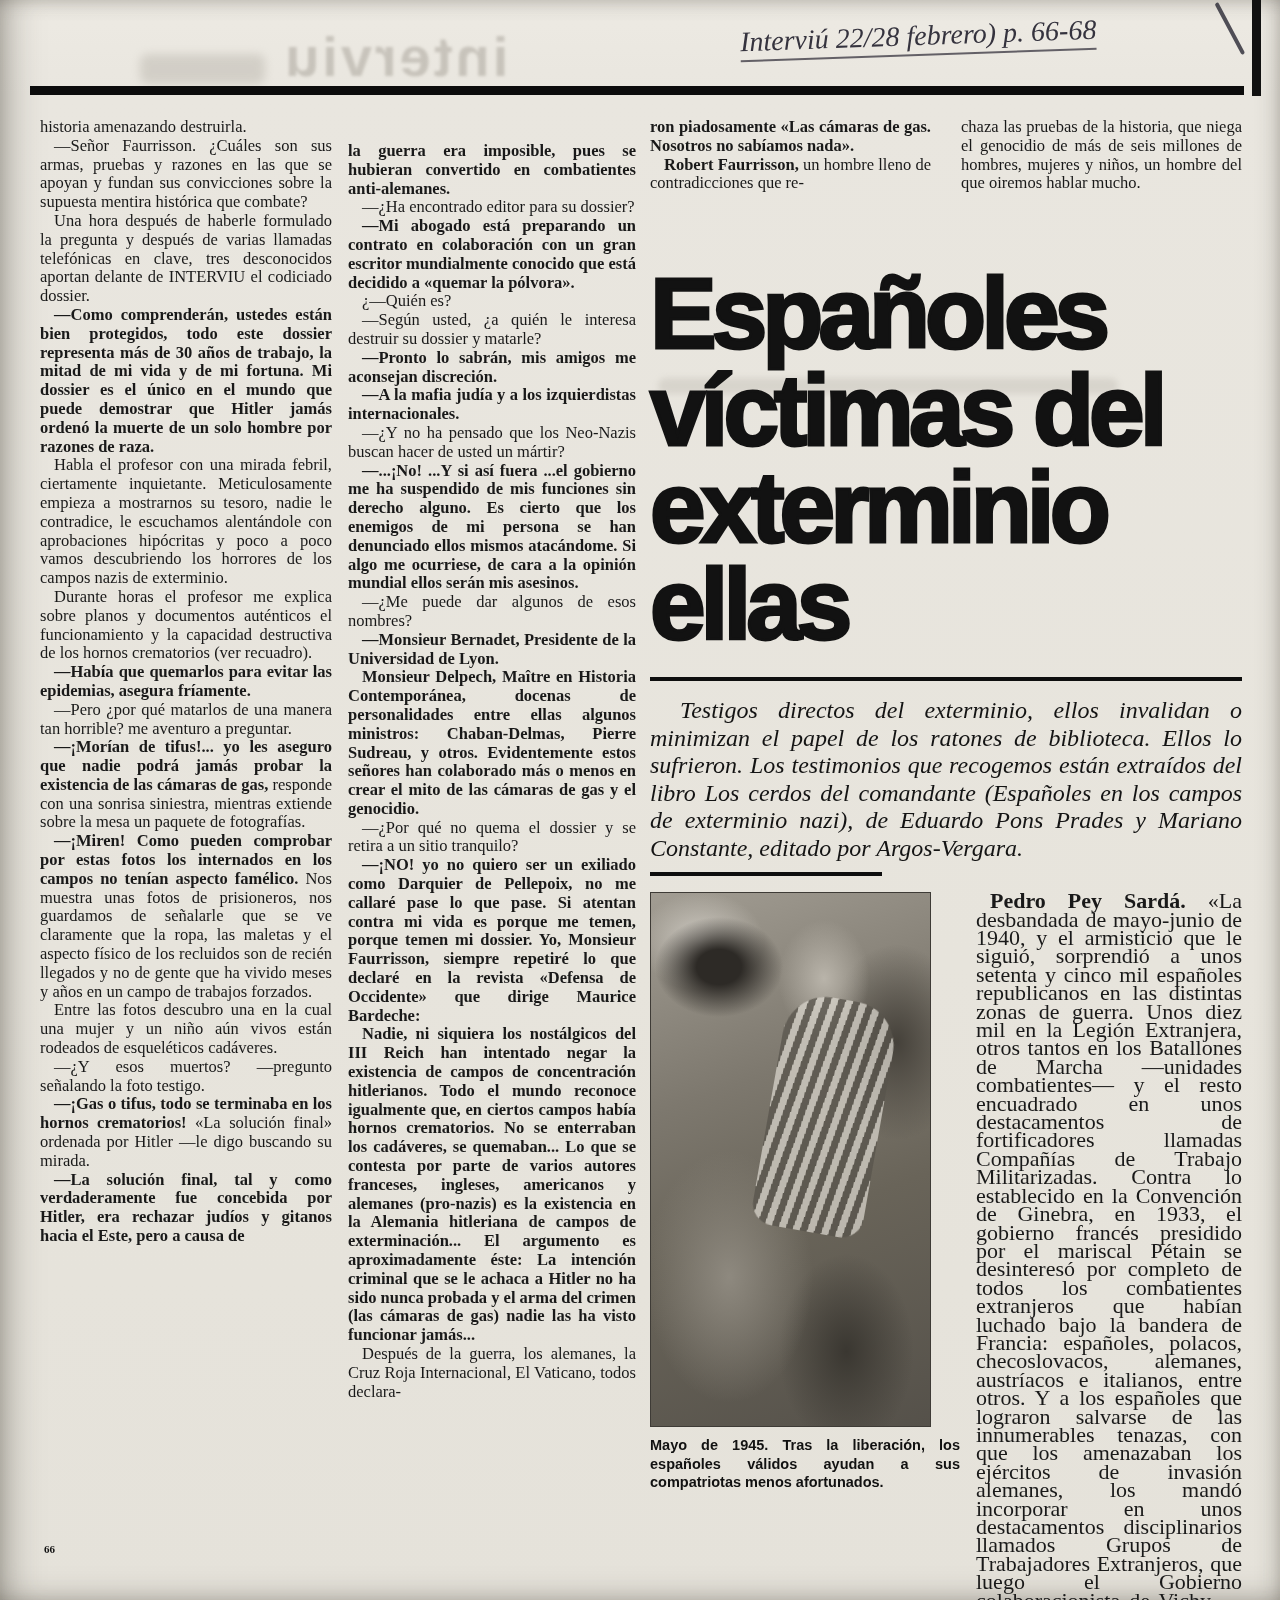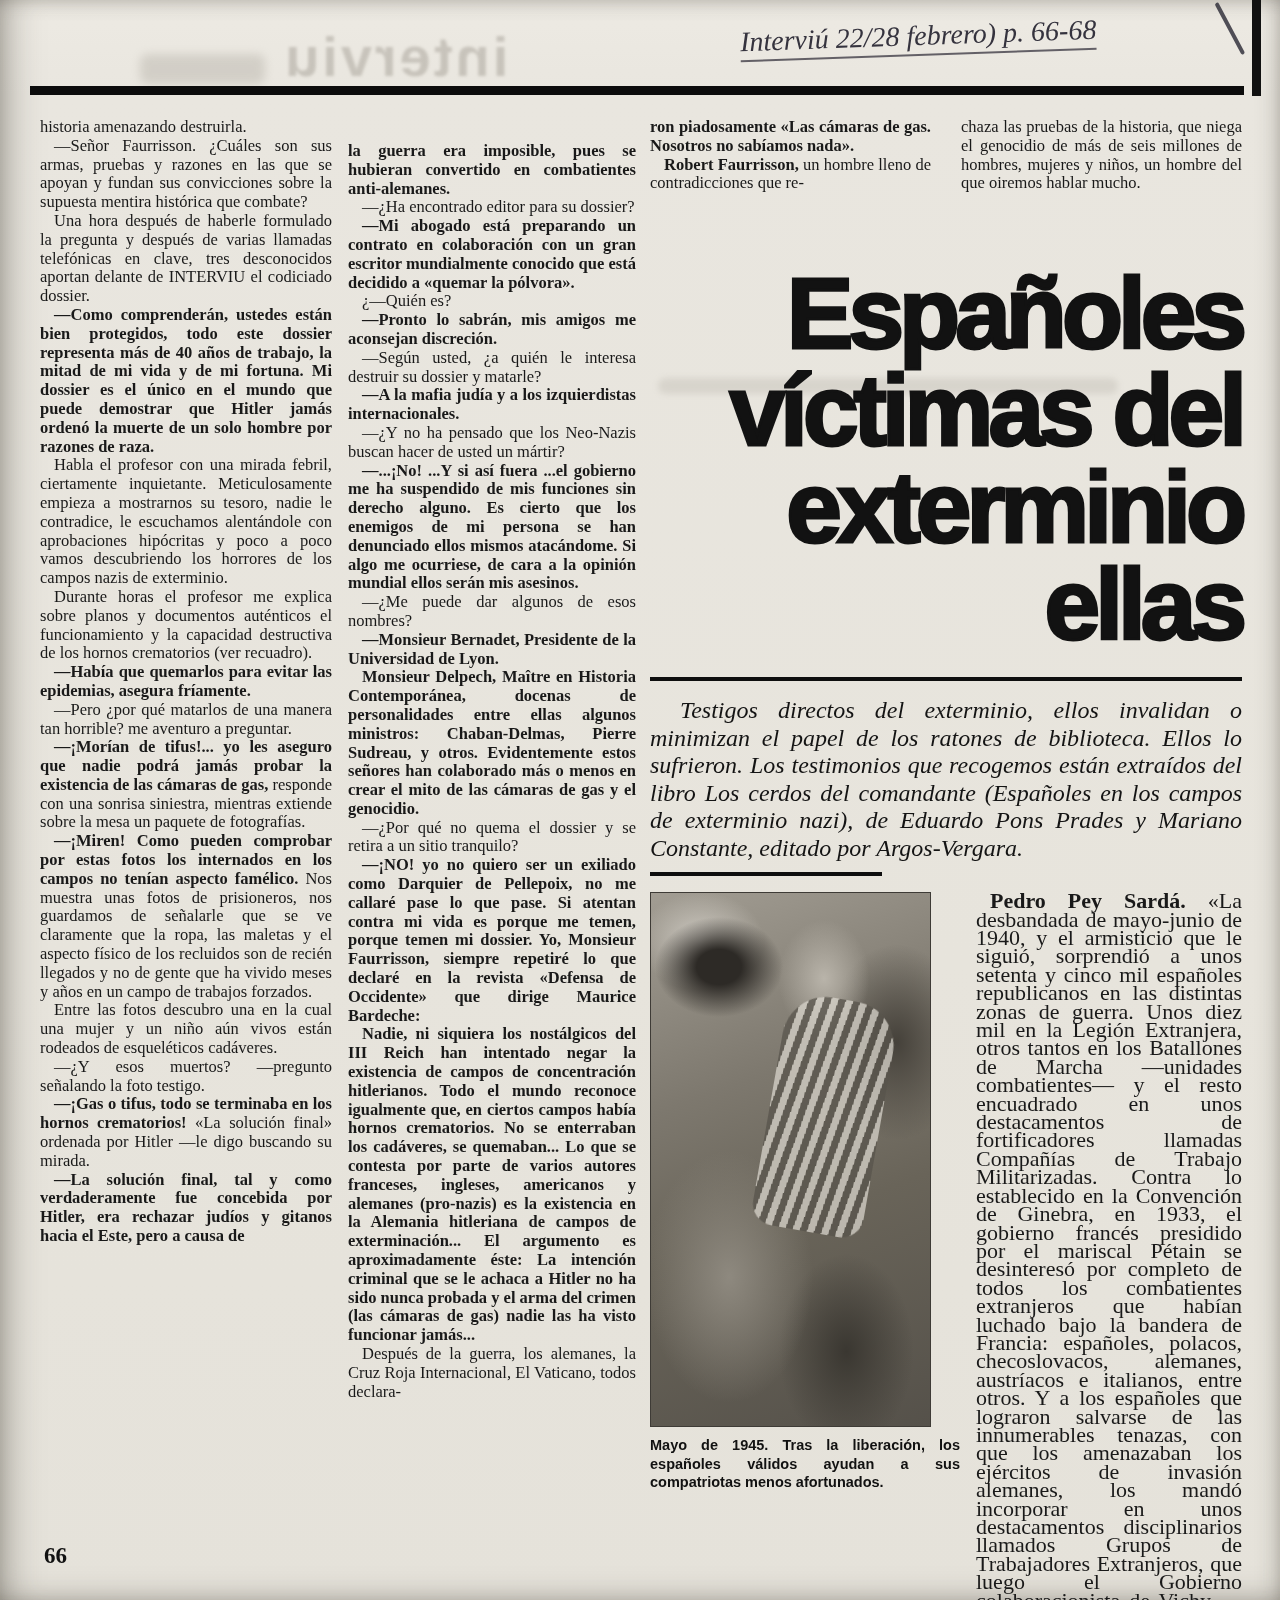--- a/index.html
+++ b/index.html
@@ -30,21 +30,21 @@
   .right-half{position:absolute;left:650px;top:118px;width:592px;}
   .right-half .col{position:static;top:auto;left:auto;}
   .top-cols{display:flex;gap:30px;}
   .colw{width:287px;}
   .para{margin:0;text-indent:14px;}
   .para.noindent{text-indent:0;}
   .para.bold{font-weight:bold;}
   .run-bold{font-weight:bold;}
 
   
-  .headline{margin:72px 0 0;font-family:"Liberation Sans",sans-serif;font-weight:bold;font-size:100px;line-height:97px;letter-spacing:-5px;text-align:right;color:#121212;-webkit-text-stroke:3px #121212;white-space:nowrap;}
+  .headline{margin:72px 0 0;font-family:"Liberation Sans",sans-serif;font-weight:bold;font-size:100px;line-height:97px;letter-spacing:-5px;text-align:left;color:#121212;-webkit-text-stroke:3px #121212;white-space:nowrap;}
   .rule{background:#0e0e0e;height:4px;}
   .rule-full{width:100%;margin-top:24px;}
   .rule-partial{width:232px;margin-top:10px;}
   .intro{margin:16px 0 0;font-family:"Liberation Serif",serif;font-style:italic;font-weight:normal;font-size:24px;line-height:27.5px;text-align:justify;text-indent:30px;color:#141414;}
 
   
   .bottom-row{display:flex;gap:16px;margin-top:16px;}
   .photo-block{margin:0;width:310px;flex:0 0 auto;}
   .photo{
     position:relative;width:279px;height:533px;border:1px solid #3e3b36;overflow:hidden;
@@ -60,58 +60,58 @@
     content:"";position:absolute;left:118px;top:105px;width:112px;height:235px;
     background:repeating-linear-gradient(100deg,#d8d4cb 0 7px,#58544c 7px 14px);
     transform:rotate(10deg);opacity:.75;border-radius:44px 44px 22px 22px;filter:blur(.5px);
   }
   .photo::after{ 
     content:"";position:absolute;left:4px;top:24px;width:128px;height:100px;
     background:radial-gradient(closest-side,#2d2a26 35%,rgba(45,42,38,0) 100%);
   }
   .caption{margin-top:9px;font-family:"Liberation Sans",sans-serif;font-weight:bold;font-size:14.5px;line-height:18.5px;color:#111;text-align:justify;}
   .col4b{width:295px;font-size:22px;line-height:18.4px;}
-  .page-number{position:absolute;left:44px;top:1543px;font-weight:bold;font-size:23px;color:#111;}
+  .page-number{position:absolute;left:44px;top:1543px;font-weight:bold;font-size:11px;color:#111;}
 </style>
 </head>
 <body>
 
 <div class="page">
 
   <div class="ghost-masthead">interviu</div>
   <div class="smudge smudge-a"></div>
   <div class="smudge smudge-b"></div>
   <div class="annotation"><span class="annotation-text">Interviú 22/28 febrero) p. 66-68</span></div>
   <div class="pen-stroke"></div>
   <div class="edge-bar"></div>
   <div class="top-rule"></div>
 
   <div class="col col1">
       <p class="para noindent">historia amenazando destruirla.</p>
       <p class="para">—Señor Faurrisson. ¿Cuáles son sus armas, pruebas y razones en las que se apoyan y fundan sus convicciones sobre la supuesta mentira histórica que combate?</p>
       <p class="para">Una hora después de haberle formulado la pregunta y después de varias llamadas telefónicas en clave, tres desconocidos aportan delante de INTERVIU el codiciado dossier.</p>
-      <p class="para bold">—Como comprenderán, ustedes están bien protegidos, todo este dossier representa más de 40 años de trabajo, la mitad de mi vida y de mi fortuna. Mi dossier es el único en el mundo que puede demostrar que Hitler jamás ordenó la muerte de un solo hombre por razones de raza.</p>
+      <p class="para bold">—Como comprenderán, ustedes están bien protegidos, todo este dossier representa más de 30 años de trabajo, la mitad de mi vida y de mi fortuna. Mi dossier es el único en el mundo que puede demostrar que Hitler jamás ordenó la muerte de un solo hombre por razones de raza.</p>
       <p class="para">Habla el profesor con una mirada febril, ciertamente inquietante. Meticulosamente empieza a mostrarnos su tesoro, nadie le contradice, le escuchamos alentándole con aprobaciones hipócritas y poco a poco vamos descubriendo los horrores de los campos nazis de exterminio.</p>
       <p class="para">Durante horas el profesor me explica sobre planos y documentos auténticos el funcionamiento y la capacidad destructiva de los hornos crematorios (ver recuadro).</p>
       <p class="para bold">—Había que quemarlos para evitar las epidemias, asegura fríamente.</p>
       <p class="para">—Pero ¿por qué matarlos de una manera tan horrible? me aventuro a preguntar.</p>
       <p class="para"><span class="run-bold">—¡Morían de tifus!... yo les aseguro que nadie podrá jamás probar la existencia de las cámaras de gas, </span><span>responde con una sonrisa siniestra, mientras extiende sobre la mesa un paquete de fotografías.</span></p>
       <p class="para"><span class="run-bold">—¡Miren! Como pueden comprobar por estas fotos los internados en los campos no tenían aspecto famélico. </span><span>Nos muestra unas fotos de prisioneros, nos guardamos de señalarle que se ve claramente que la ropa, las maletas y el aspecto físico de los recluidos son de recién llegados y no de gente que ha vivido meses y años en un campo de trabajos forzados.</span></p>
       <p class="para">Entre las fotos descubro una en la cual una mujer y un niño aún vivos están rodeados de esqueléticos cadáveres.</p>
       <p class="para">—¿Y esos muertos? —pregunto señalando la foto testigo.</p>
       <p class="para"><span class="run-bold">—¡Gas o tifus, todo se terminaba en los hornos crematorios! </span><span>«La solución final» ordenada por Hitler —le digo buscando su mirada.</span></p>
       <p class="para bold">—La solución final, tal y como verdaderamente fue concebida por Hitler, era rechazar judíos y gitanos hacia el Este, pero a causa de</p>
     </div>
   <div class="col col2">
       <p class="para bold noindent">la guerra era imposible, pues se hubieran convertido en combatientes anti-alemanes.</p>
       <p class="para">—¿Ha encontrado editor para su dossier?</p>
       <p class="para bold">—Mi abogado está preparando un contrato en colaboración con un gran escritor mundialmente conocido que está decidido a «quemar la pólvora».</p>
       <p class="para">¿—Quién es?</p>
+      <p class="para">—Según usted, ¿a quién le interesa destruir su dossier y matarle?</p>
       <p class="para bold">—Pronto lo sabrán, mis amigos me aconsejan discreción.</p>
-      <p class="para">—Según usted, ¿a quién le interesa destruir su dossier y matarle?</p>
       <p class="para bold">—A la mafia judía y a los izquierdistas internacionales.</p>
       <p class="para">—¿Y no ha pensado que los Neo-Nazis buscan hacer de usted un mártir?</p>
       <p class="para bold">—...¡No! ...Y si así fuera ...el gobierno me ha suspendido de mis funciones sin derecho alguno. Es cierto que los enemigos de mi persona se han denunciado ellos mismos atacándome. Si algo me ocurriese, de cara a la opinión mundial ellos serán mis asesinos.</p>
       <p class="para">—¿Me puede dar algunos de esos nombres?</p>
       <p class="para bold">—Monsieur Bernadet, Presidente de la Universidad de Lyon.</p>
       <p class="para bold">Monsieur Delpech, Maître en Historia Contemporánea, docenas de personalidades entre ellas algunos ministros: Chaban-Delmas, Pierre Sudreau, y otros. Evidentemente estos señores han colaborado más o menos en crear el mito de las cámaras de gas y el genocidio.</p>
       <p class="para">—¿Por qué no quema el dossier y se retira a un sitio tranquilo?</p>
       <p class="para bold">—¡NO! yo no quiero ser un exiliado como Darquier de Pellepoix, no me callaré pase lo que pase. Si atentan contra mi vida es porque me temen, porque temen mi dossier. Yo, Monsieur Faurrisson, siempre repetiré lo que declaré en la revista «Defensa de Occidente» que dirige Maurice Bardeche:</p>
       <p class="para bold">Nadie, ni siquiera los nostálgicos del III Reich han intentado negar la existencia de campos de concentración hitlerianos. Todo el mundo reconoce igualmente que, en ciertos campos había hornos crematorios. No se enterraban los cadáveres, se quemaban... Lo que se contesta por parte de varios autores franceses, ingleses, americanos y alemanes (pro-nazis) es la existencia en la Alemania hitleriana de campos de exterminación... El argumento es aproximadamente éste: La intención criminal que se le achaca a Hitler no ha sido nunca probada y el arma del crimen (las cámaras de gas) nadie las ha visto funcionar jamás...</p>
       <p class="para">Después de la guerra, los alemanes, la Cruz Roja Internacional, El Vaticano, todos declara-</p>

